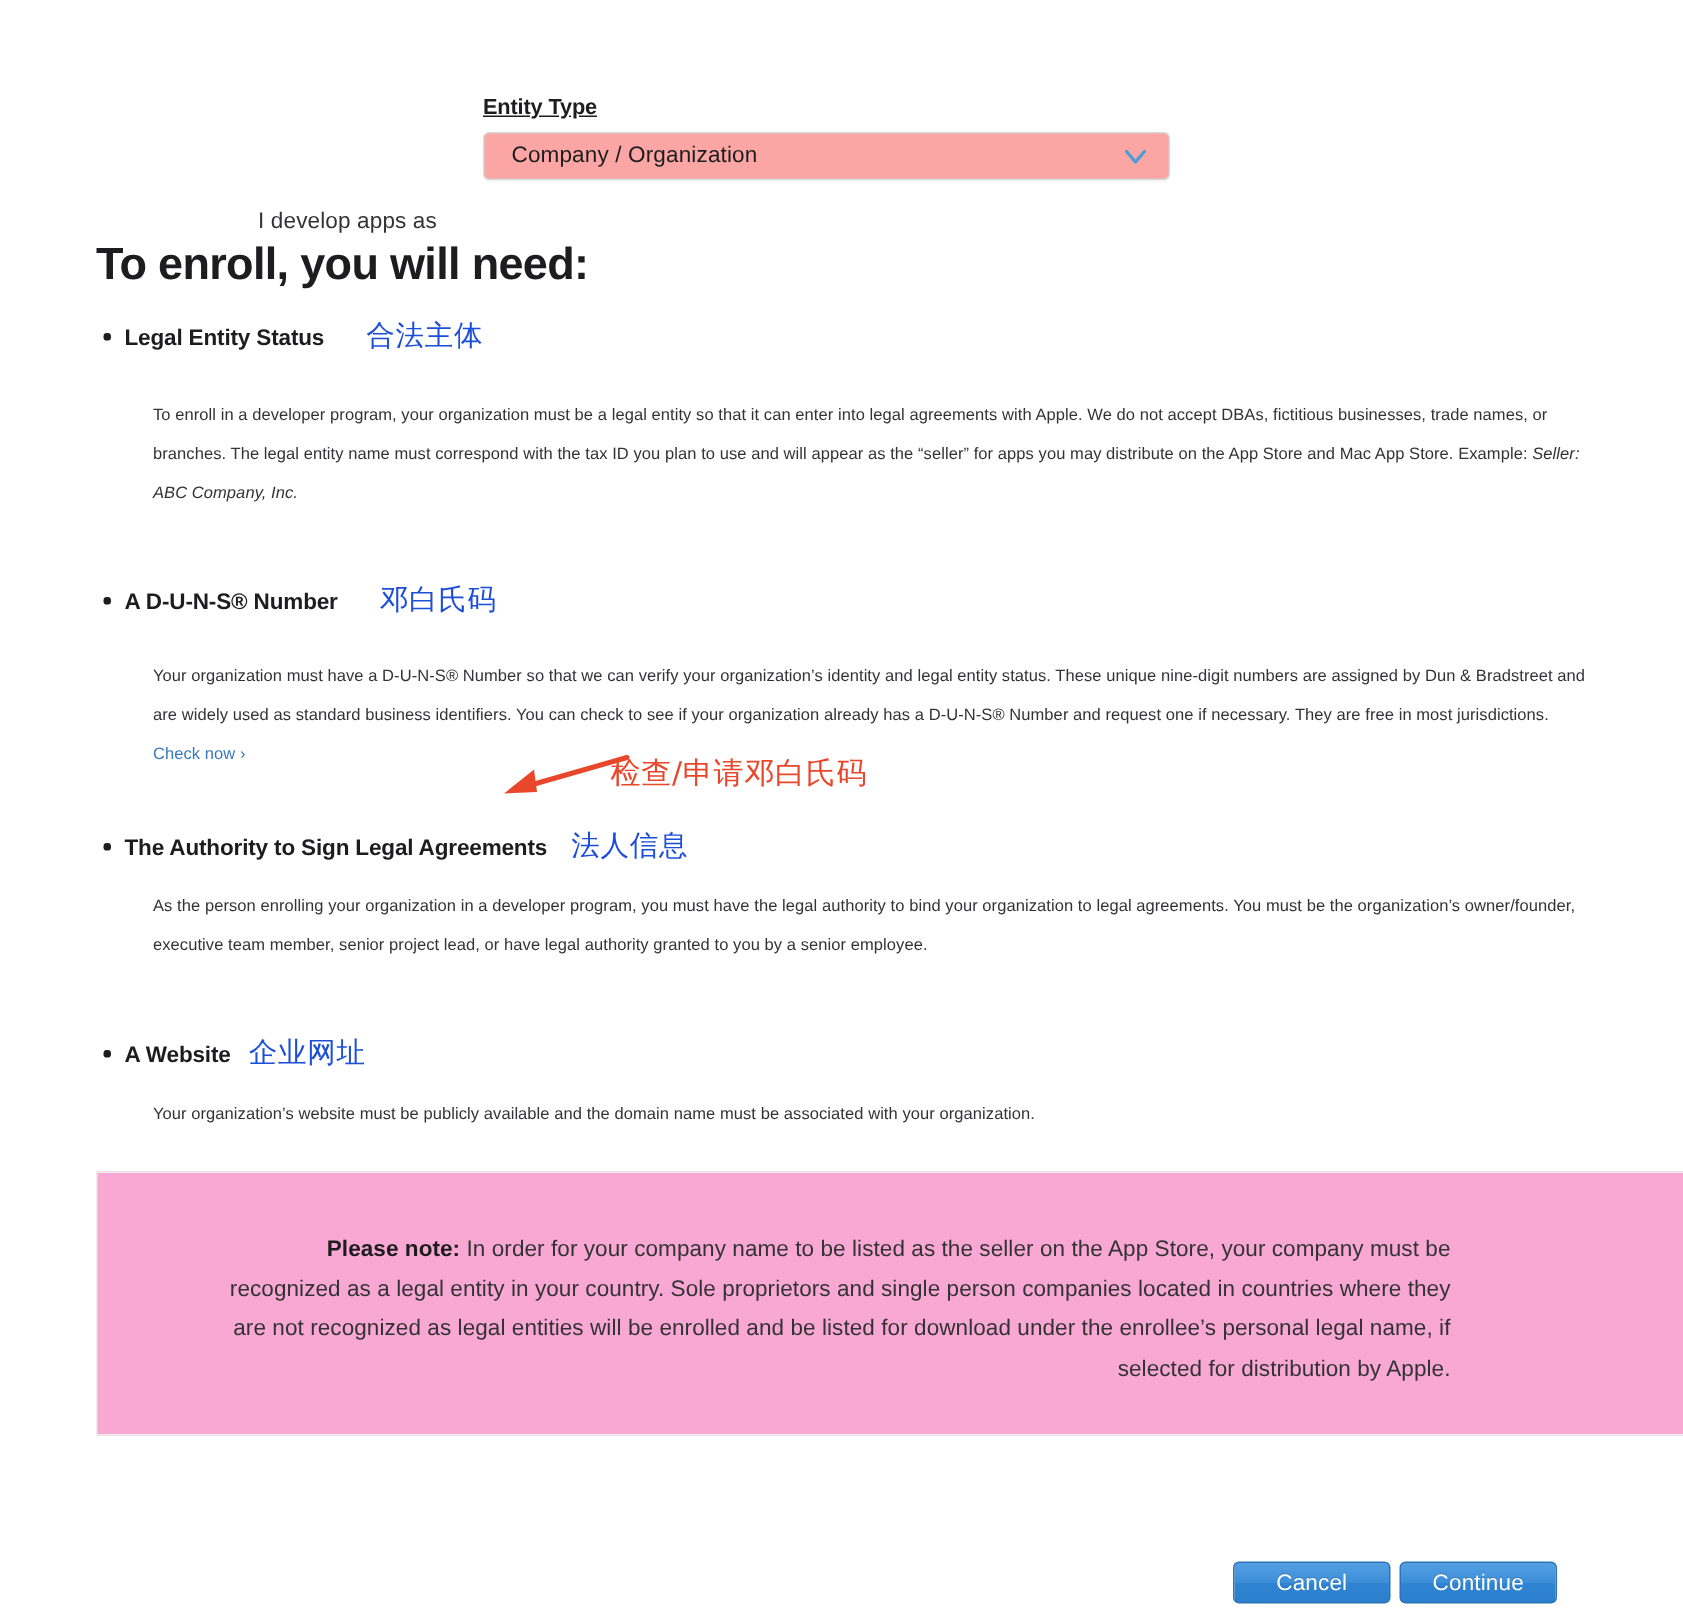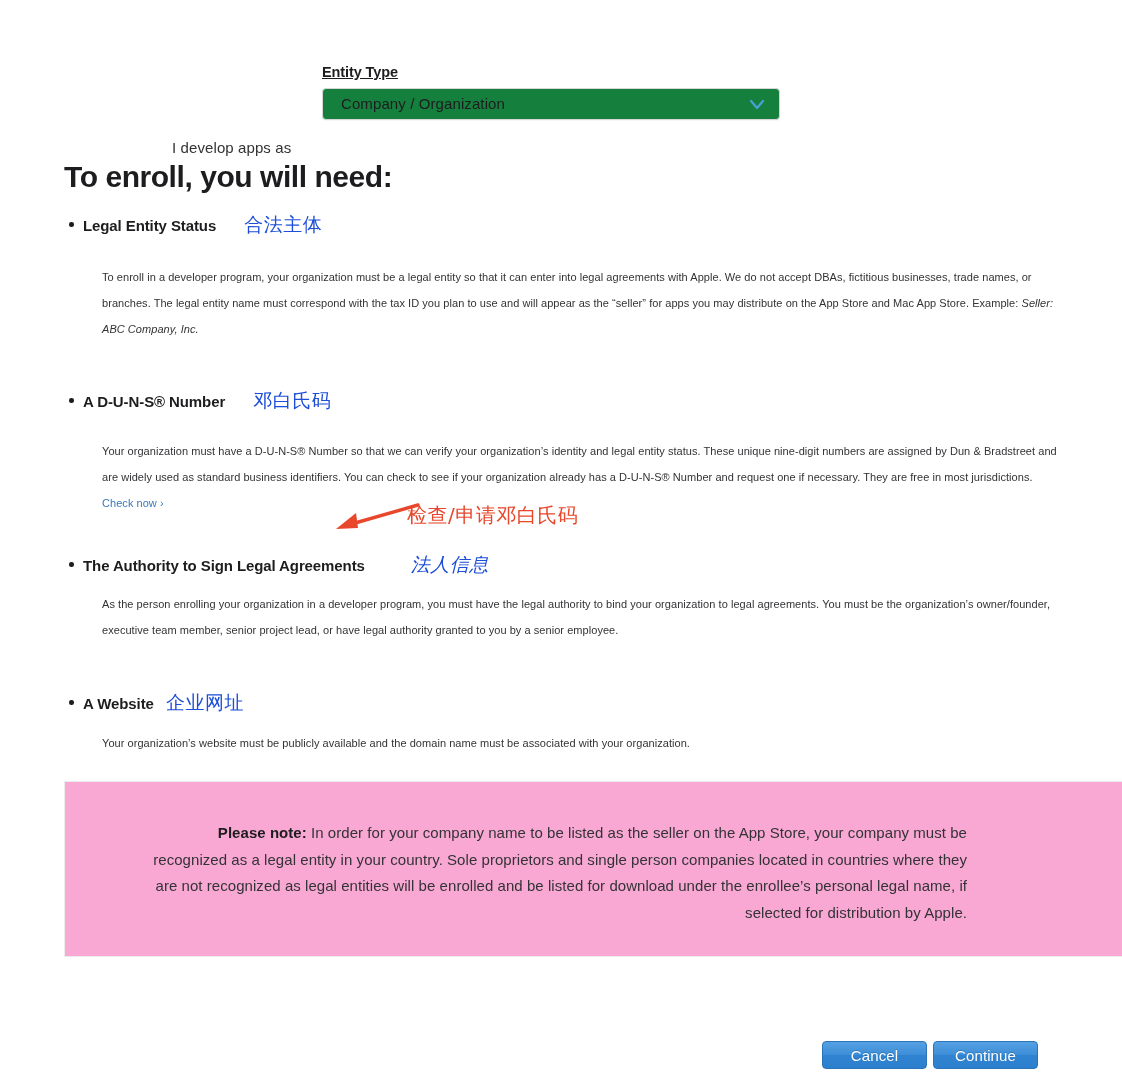--- a/index.html
+++ b/index.html
@@ -46,21 +46,21 @@
   }
   .entity-select {
     position: absolute;
     left: 322px;
     top: 58px;
     width: 458px;
     height: 32px;
     box-sizing: border-box;
     border: 1px solid #d6d6d6;
     border-radius: 4px;
-    background: #15803d;
+    background: #fca5a5;
     box-shadow: 0 1px 1px rgba(0,0,0,0.04);
     padding-left: 47px;
   }
   .entity-select .sel-value {
     position: absolute;
     left: 18px;
     top: 6px;
     font-size: 15px;
     color: #1d1d1f;
     letter-spacing: 0.1px;
@@ -240,21 +240,21 @@
       <span>A D-U-N-S® Number</span>
       <span class="cn-note" style="margin-left:24px;">邓白氏码</span>
     </div>
     <div class="req-body"><span>Your organization must have a D-U-N-S® Number so that we can verify your organization’s identity and legal entity status. These unique nine-digit numbers are assigned by Dun &amp; Bradstreet and are widely used as standard business identifiers. You can check to see if your organization already has a D-U-N-S® Number and request one if necessary. They are free in most jurisdictions. </span><a class="link">Check now ›</a></div>
   </div>
 
   <div class="req-item b3">
     <div class="req-head">
       <span class="bullet"></span>
       <span>The Authority to Sign Legal Agreements</span>
-      <span class="cn-note" style="margin-left:42px;font-style:italic;">法人信息</span>
+      <span class="cn-note" style="margin-left:12px;">法人信息</span>
     </div>
     <div class="req-body">As the person enrolling your organization in a developer program, you must have the legal authority to bind your organization to legal agreements. You must be the organization’s owner/founder, executive team member, senior project lead, or have legal authority granted to you by a senior employee.</div>
   </div>
 
   <div class="req-item b4">
     <div class="req-head">
       <span class="bullet"></span>
       <span>A Website</span>
       <span class="cn-note" style="margin-left:8px;">企业网址</span>
     </div>

